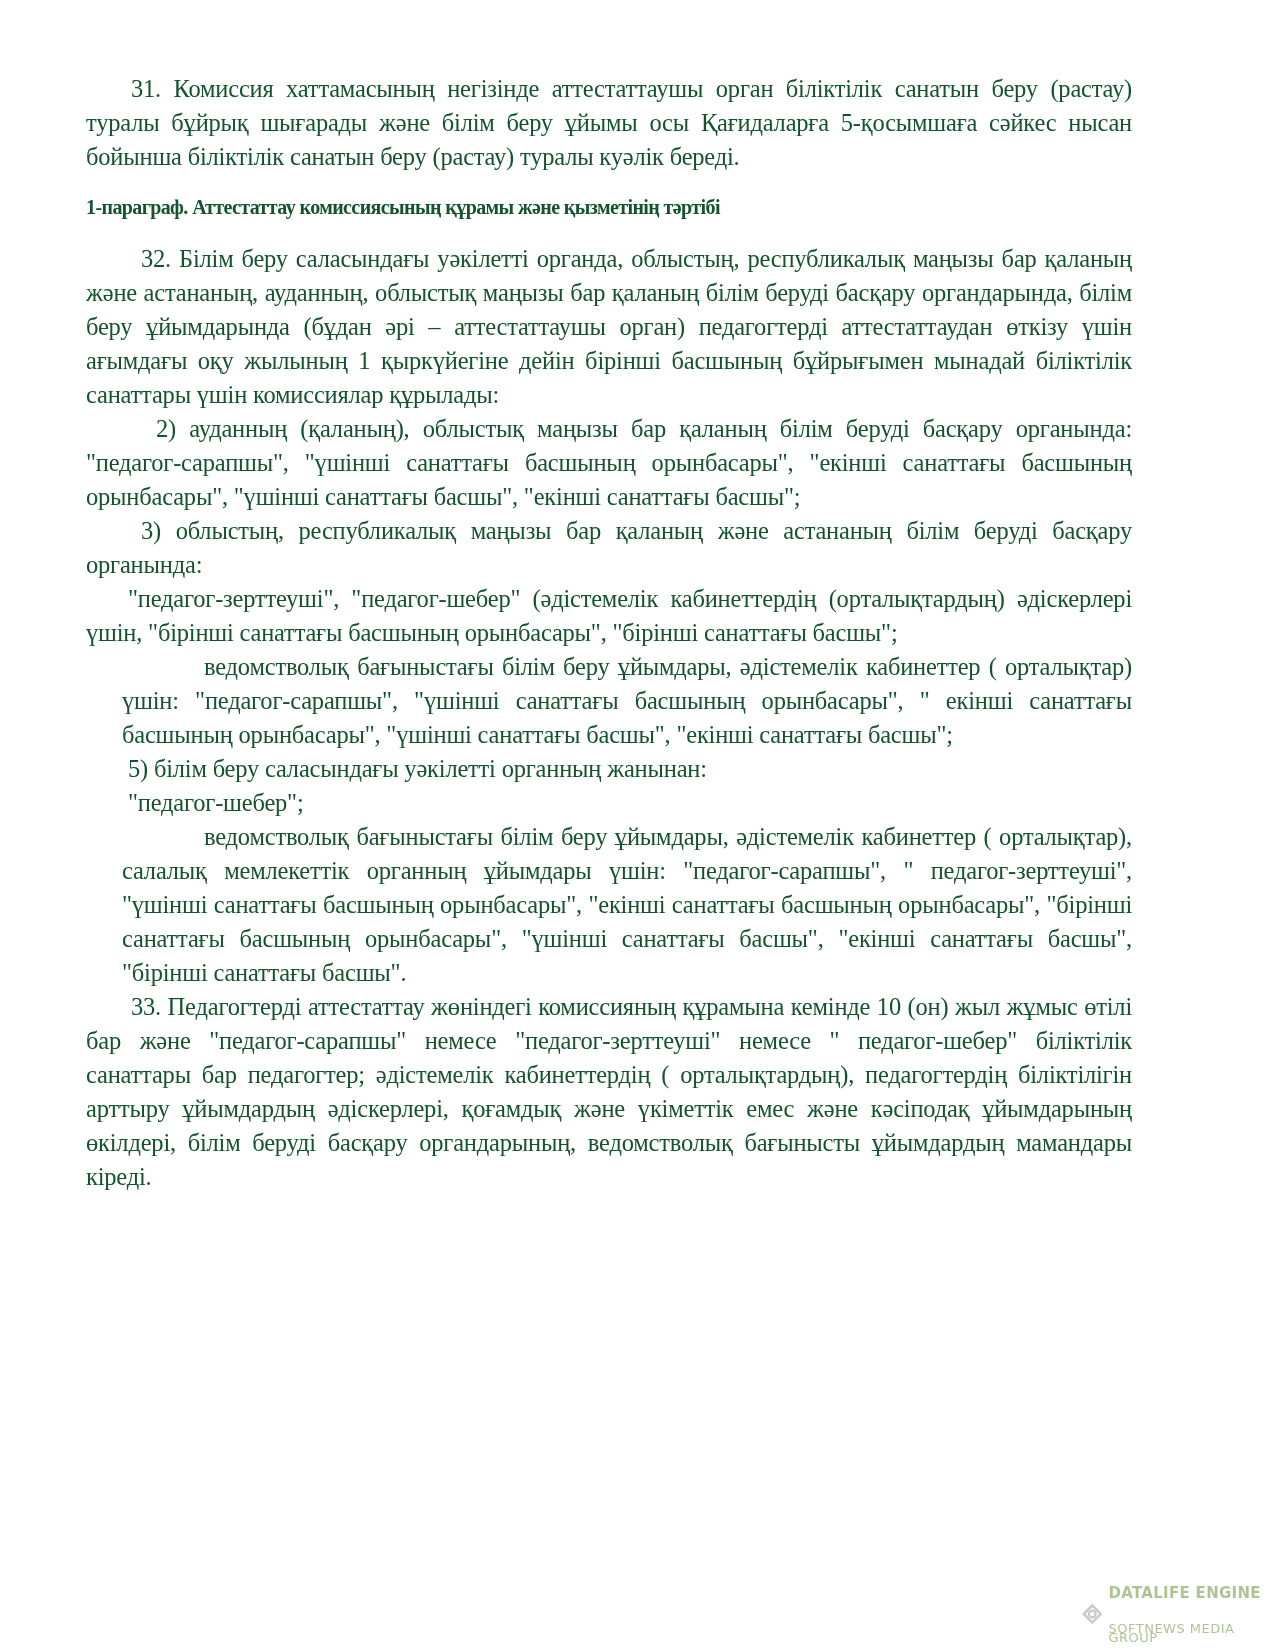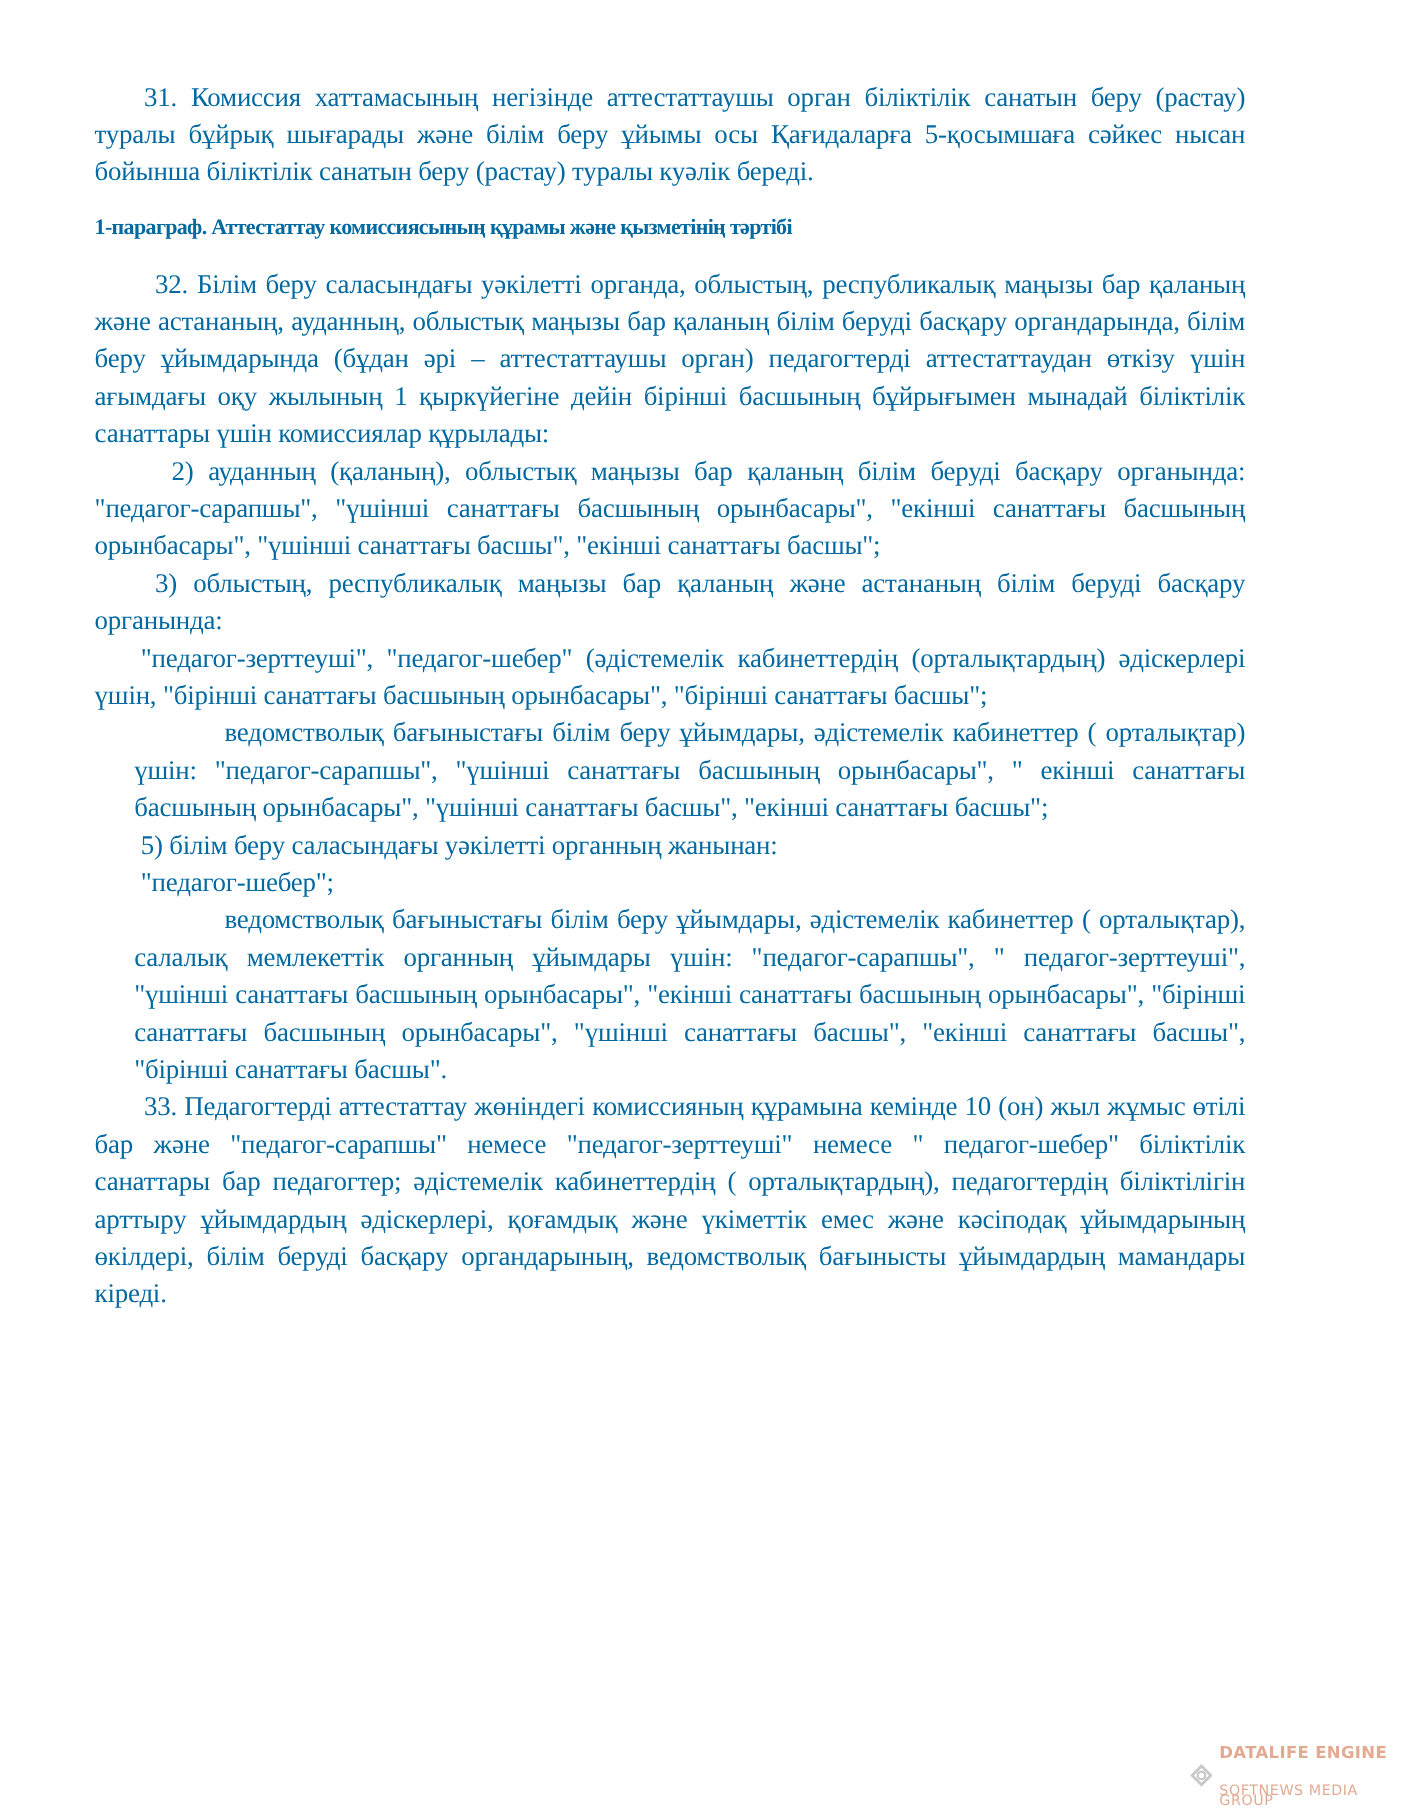--- a/index.html
+++ b/index.html
@@ -1,39 +1,39 @@
 <!DOCTYPE html>
 <html><head>
 <meta charset="utf-8">
 <style>
   html, body { margin: 0; padding: 0; background: #ffffff; }
   body { width: 1275px; height: 1650px; position: relative; overflow: hidden; }
   .page {
     position: absolute; left: 86px; top: 72px; width: 1046px;
     font-family: "Liberation Serif", "DejaVu Serif", serif;
-    font-size: 24.5px; line-height: 34px; color: #0369a1;
+    font-size: 24.5px; line-height: 34px; color: #14532d;
     letter-spacing: -0.2px;
   }
   .p { text-align: justify; margin: 0; }
   .ind1 { text-indent: 45px; }
   .ind2 { text-indent: 55px; }
   .ind3 { text-indent: 70px; }
   .ind4 { text-indent: 82px; margin-left: 36px; }
   .ind5 { text-indent: 42px; }
   .heading {
     font-weight: bold; margin: 16px 0 18px 0; font-size: 20px;
     letter-spacing: -0.6px;
   }
   .left { text-align: left; }
   .watermark {
     position: absolute; left: 1082px; top: 1596px; width: 180px; height: 36px;
     display: flex; align-items: center; opacity: 0.45;
   }
   .wm-logo { width: 24px; height: 24px; margin-right: 6px; }
-  .wm-text { display: flex; flex-direction: column; font-family: "DejaVu Sans", sans-serif; color: #c2410c; }
+  .wm-text { display: flex; flex-direction: column; font-family: "DejaVu Sans", sans-serif; color: #4d7c0f; }
   .wm-title { font-size: 15px; font-weight: bold; line-height: 15px; letter-spacing: 0.3px; }
   .wm-sub { font-size: 13px; line-height: 9px; letter-spacing: 0.5px; margin-top: 23px; }
 </style>
 </head>
 <body>
 
 <div class="page">
   <p class="p ind1">31. Комиссия хаттамасының негізінде аттестаттаушы орган біліктілік санатын беру (растау) туралы бұйрық шығарады және білім беру ұйымы осы Қағидаларға 5-қосымшаға сәйкес нысан бойынша біліктілік санатын беру (растау) туралы куәлік береді.</p>
   <p class="p heading left">1-параграф. Аттестаттау комиссиясының құрамы және қызметінің тәртібі</p>
   <p class="p ind2">32. Білім беру саласындағы уәкілетті органда, облыстың, республикалық маңызы бар қаланың және астананың, ауданның, облыстық маңызы бар қаланың білім беруді басқару органдарында, білім беру ұйымдарында (бұдан әрі – аттестаттаушы орган) педагогтерді аттестаттаудан өткізу үшін ағымдағы оқу жылының 1 қыркүйегіне дейін бірінші басшының бұйрығымен мынадай біліктілік санаттары үшін комиссиялар құрылады:</p>

